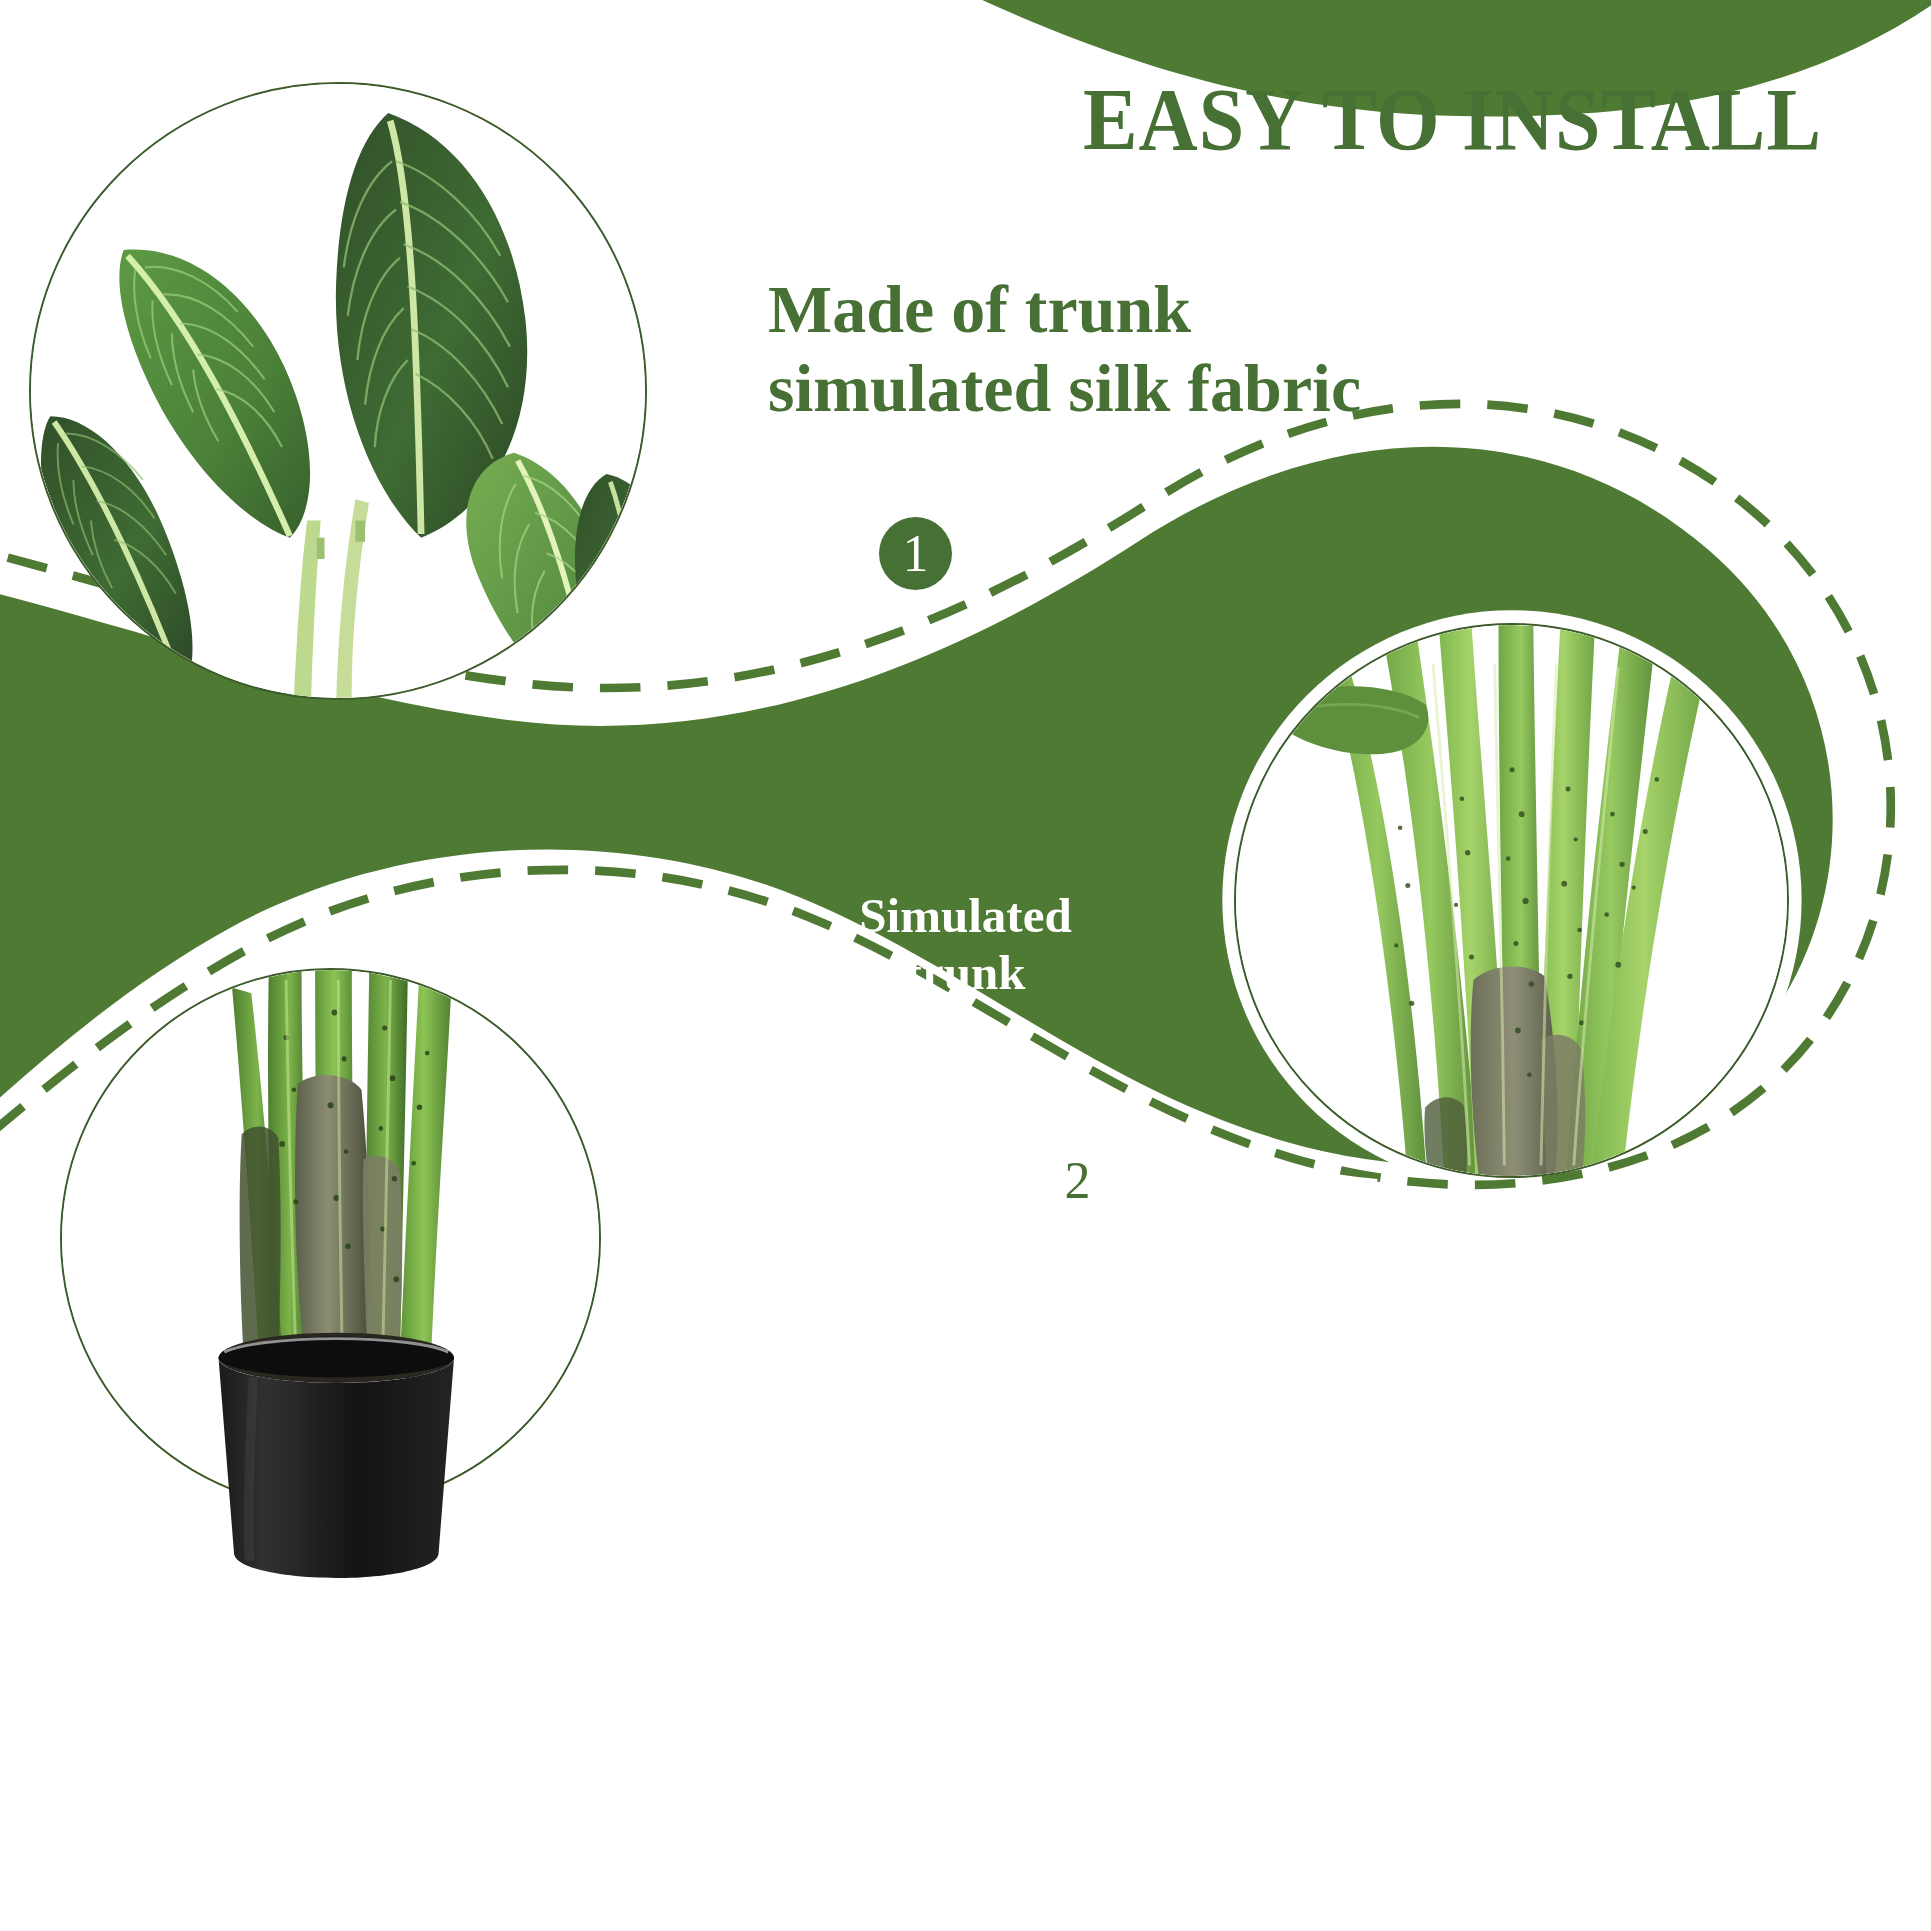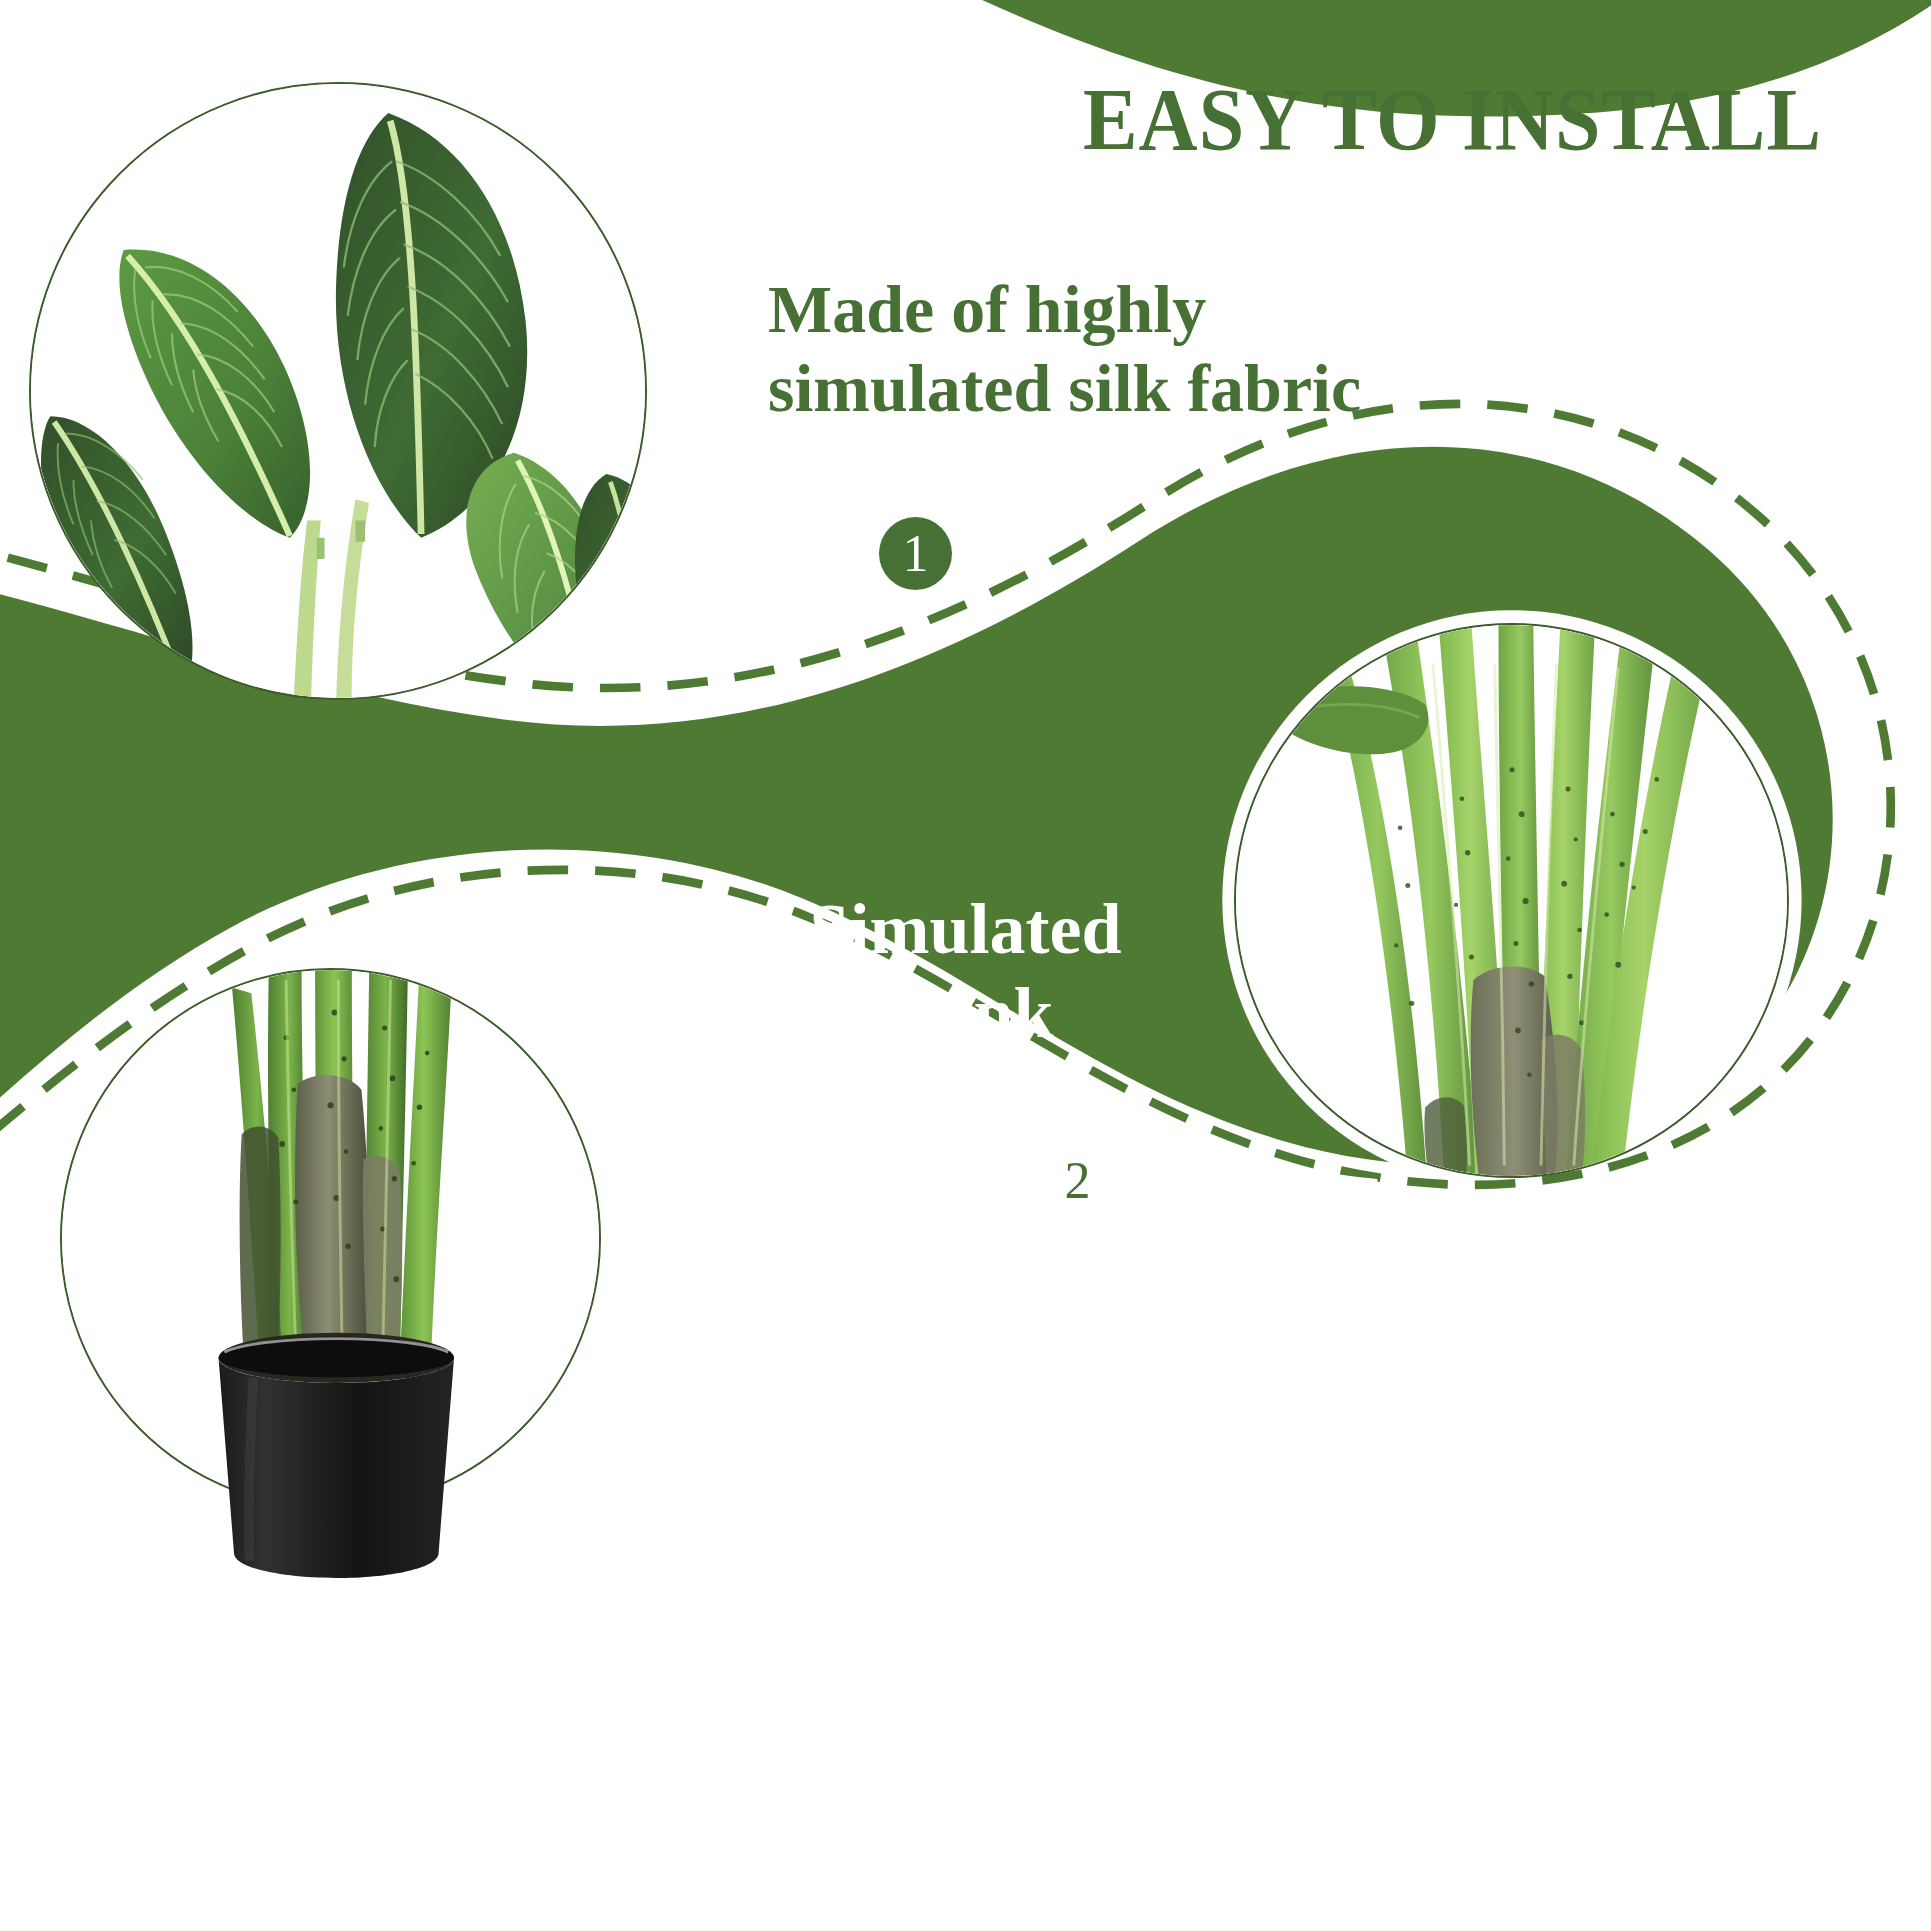--- a/index.html
+++ b/index.html
@@ -30,21 +30,21 @@
     font-family:"Liberation Serif", serif;
     font-weight:700;
     line-height:1.16;
   }
   #feat1 {
     left:768px; top:270px; width:792px;
     font-size:68px; color:#477034; text-align:left;
   }
   #feat2 {
     left:734px; top:888px; width:463px;
-    font-size:72px; color:#ffffff; text-align:center;
+    font-size:49px; color:#ffffff; text-align:center;
   }
   #feat3 {
     left:753px; top:1526px; width:618px;
     font-size:70px; color:#477034; text-align:left;
   }
 
   
   .badge {
     position:absolute;
     width:73px; height:73px;
@@ -414,21 +414,21 @@
                C 408 414 354 424 286 424 C 218 424 164 414 164 404 Z" fill="#0d0d0d"></path>
       <path d="M 170 398 C 186 390 230 384 286 384 C 342 384 386 390 402 398" stroke="#ffffff" stroke-width="3" fill="none" opacity="0.55"></path>
 
       <path d="M 200 424 C 196 500 194 560 196 614" stroke="#4a4a4a" stroke-width="10" fill="none" opacity="0.35"></path>
     </g>
   </svg>
 
   <div id="title">EASY TO INSTALL</div>
 
   <div class="feature-text" id="feat1">
-    <div>Made of highly</div>
+    <div>Made of trunk</div>
     <div>simulated silk fabric</div>
   </div>
 
   <div class="feature-text" id="feat2">
     <div>Simulated</div>
     <div>trunk</div>
   </div>
 
   <div class="feature-text" id="feat3">
   </div>

